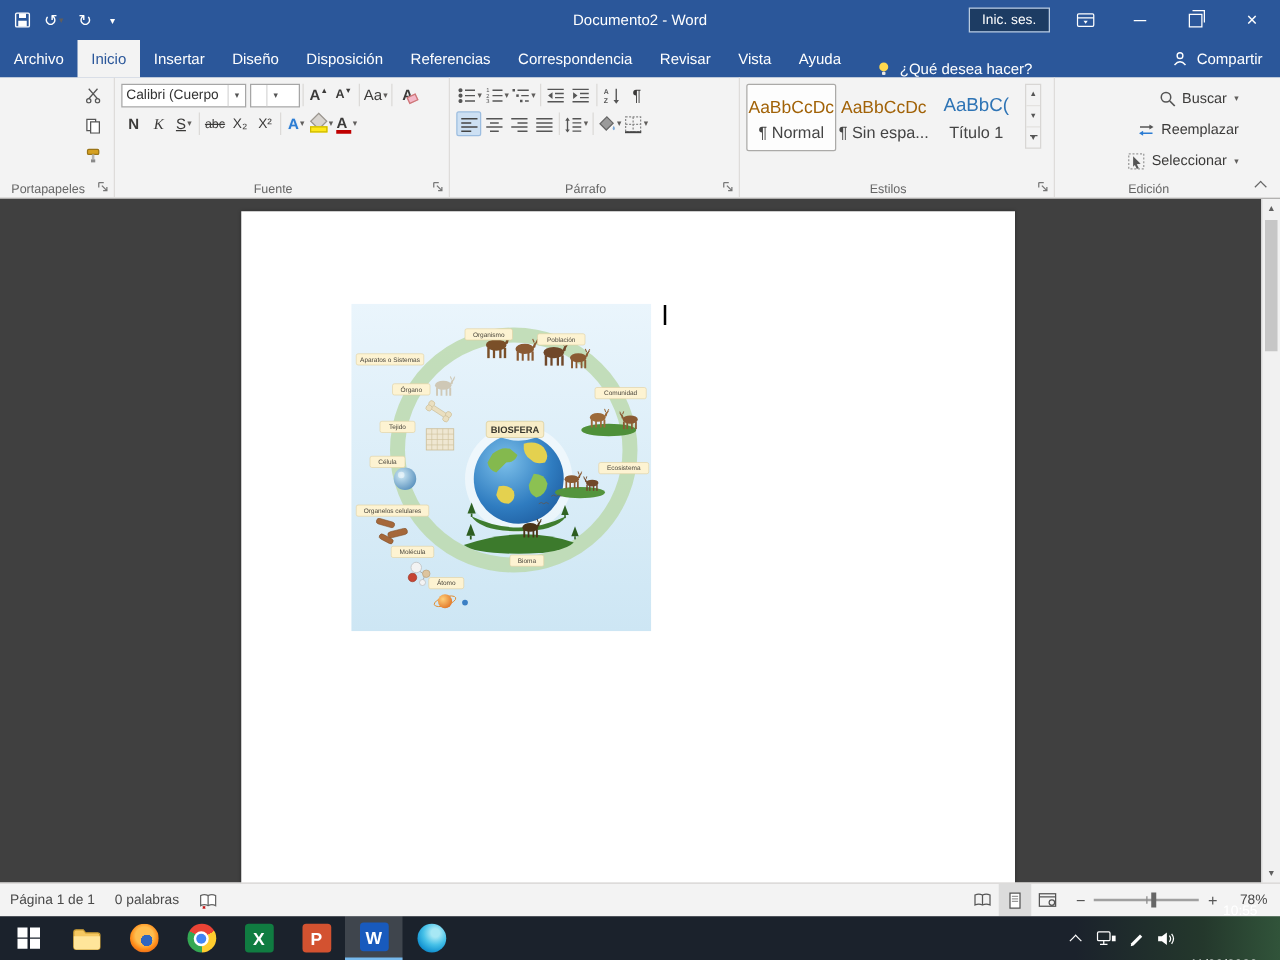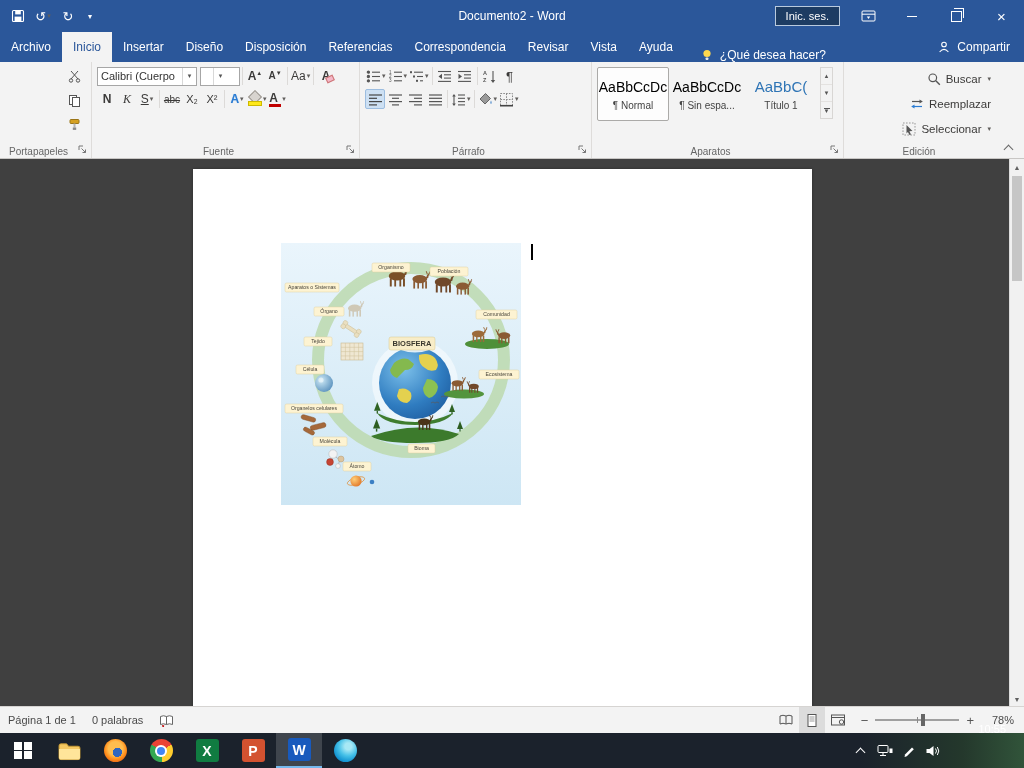--- a/index.html
+++ b/index.html
@@ -78,23 +78,23 @@
 
   
   .g-para{width:232px;}
   .sbtn.active{background:#cde0f3;border:1px solid #9cbde0;}
 
   
   .g-styles{width:252px;display:flex;}
   .style-cards{display:flex;gap:2px;padding:3px 0 0 2px;}
   .style-card{width:70px;height:52px;display:flex;flex-direction:column;align-items:center;justify-content:center;border:1px solid transparent;border-radius:2px;}
   .style-card.sel{border:1px solid #abaaa8;background:#fdfdfd;}
-  .sc-prev{font-size:14px;color:#000000;line-height:20px;white-space:nowrap;}
+  .sc-prev{font-size:14px;color:#a16207;line-height:20px;white-space:nowrap;}
   .sc-prev.h1{color:#2e74b5;font-size:15px;}
-  .sc-name{font-size:10px;color:#444;margin-top:3px;white-space:nowrap;}
+  .sc-name{font-size:13px;color:#444;margin-top:3px;white-space:nowrap;}
   .gal-col{display:flex;flex-direction:column;margin-left:3px;margin-top:3px;border:1px solid #d8d6d4;height:52px;width:13px;box-sizing:border-box;}
   .gal-btn{flex:1;display:flex;align-items:center;justify-content:center;font-size:6px;color:#555;border-bottom:1px solid #e4e2e0;}
   .gal-btn:last-child{border-bottom:none;}
   .gal-more{flex-direction:column;line-height:3px;}
   .gal-more s{display:block;width:6px;height:1px;background:#555;text-decoration:none;margin-bottom:1px;}
 
   
   .g-edit{width:150px;border-right:none;}
   .ed-row{display:flex;align-items:center;gap:5px;height:21px;padding-left:6px;font-size:11.5px;color:#3b3a39;margin-top:4px;justify-content:flex-end;}
 
@@ -513,21 +513,21 @@
         </div>
       </div>
       <div class="gal-col">
         <div class="gal-btn">▲</div>
         <div class="gal-btn">▼</div>
         <div class="gal-btn gal-more">
             <s></s>
             <span>▼</span>
           </div>
       </div>
-      <div class="glabel">Aparatos</div>
+      <div class="glabel">Estilos</div>
       <div class="launcher">
         <svg width="9" height="9" viewBox="0 0 9 9">
             <path d="M1,1 h4 M1,1 v4" stroke="#777" fill="none"></path>
             <path d="M3.5,3.5 L7.5,7.5 M7.5,4.5 v3 h-3" stroke="#777" fill="none"></path>
           </svg>
       </div>
     </div>
 
     <div class="rgroup g-edit">
       <div class="ed-row">

